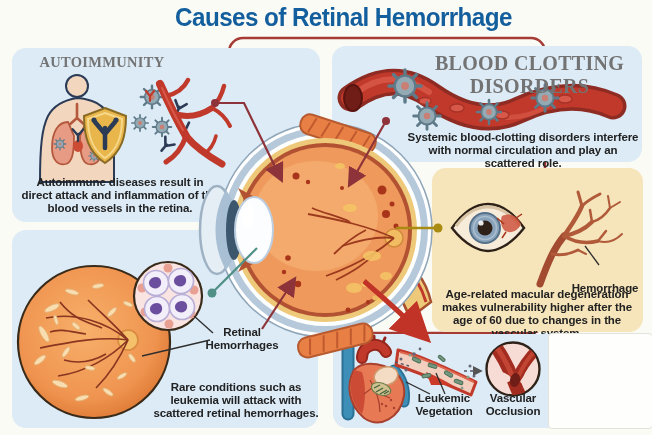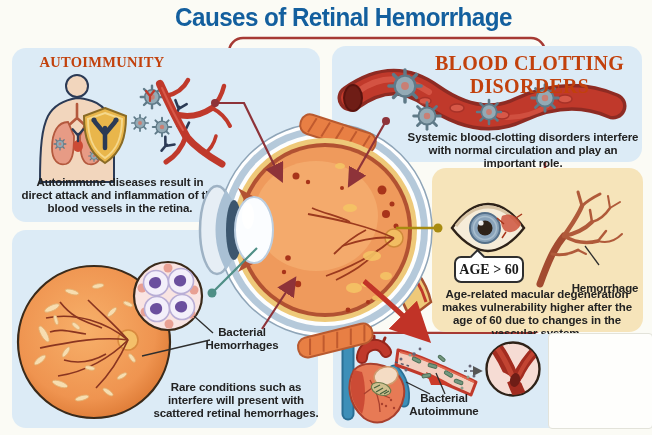--- a/index.html
+++ b/index.html
@@ -1,21 +1,21 @@
 <!DOCTYPE html>
 <html><head>
 <meta charset="utf-8">
 <style>
   html,body{margin:0;padding:0;}
   .canvas{position:relative;width:652px;height:435px;background:#fbfbf5;
     font-family:"Liberation Sans",sans-serif;overflow:hidden;padding-left:35px;}
   .panel{position:absolute;border-radius:14px;background:#dcebf6;}
   .panel.tan{background:#f6e4ba;}
   .heading{position:absolute;font-family:"Liberation Serif",serif;font-weight:700;
-    font-size:14.5px;color:#c2410c;letter-spacing:.3px;text-align:center;}
+    font-size:14.5px;color:#737373;letter-spacing:.3px;text-align:center;}
   .body-text{position:absolute;font-size:11.5px;font-weight:600;color:#222;
     text-align:center;line-height:1.14;letter-spacing:-.1px;}
   .page-title{position:absolute;left:0;right:0;top:3px;text-align:center;
     font-size:25px;font-weight:bold;color:#135f9e;letter-spacing:-.6px;
     transform:scaleX(.97);}
   .badge{position:absolute;background:#fff;border:2.2px solid #2e2e2e;border-radius:7px;
     font-family:"Liberation Serif",serif;font-weight:700;font-size:14px;color:#1b1b1b;
     text-align:center;width:66px;height:23px;line-height:23px;}
   .badge-tail{position:absolute;width:9px;height:9px;background:#fff;
     border-left:2.2px solid #2e2e2e;border-top:2.2px solid #2e2e2e;
@@ -101,21 +101,21 @@
         <path d="M14,18 C24,16 32,10 36,2" stroke-width="4.5"></path>
         <path d="M34,58 C30,70 24,78 14,84" stroke-width="5"></path>
         <path d="M52,76 C58,72 62,66 64,58" stroke-width="3.5"></path>
       </g>
       <path d="M10,10 C18,28 24,40 31,52" stroke="#d75848" stroke-width="2" fill="none" stroke-linecap="round"></path>
     </svg>
   </div>
 
   <div class="panel" style="left:332px;top:46px;width:310px;height:116px;">
     <div class="heading" style="left:90px;top:6px;width:215px;font-size:20px;">BLOOD CLOTTING DISORDERS</div>
-    <div class="body-text" style="left:75px;top:85px;width:232px;">Systemic blood-clotting disorders interfere with normal circulation and play an important role.</div>
+    <div class="body-text" style="left:75px;top:85px;width:232px;">Systemic blood-clotting disorders interfere with normal circulation and play an scattered role.</div>
 
     <svg class="panel-art" style="left:5px;top:22px;" width="300" height="72" viewBox="0 0 300 72">
       <path d="M14,30 C45,8 70,10 95,28 C122,47 152,56 182,42 C212,28 244,24 276,38" fill="none" stroke="#8e2b23" stroke-width="27" stroke-linecap="round"></path>
       <path d="M14,30 C45,8 70,10 95,28 C122,47 152,56 182,42 C212,28 244,24 276,38" fill="none" stroke="#c0392b" stroke-width="20" stroke-linecap="round"></path>
       <path d="M20,24 C45,6 68,8 92,24" fill="none" stroke="#d75848" stroke-width="6" stroke-linecap="round" opacity=".85"></path>
       <path d="M150,48 C175,52 195,48 210,38" fill="none" stroke="#d75848" stroke-width="5" stroke-linecap="round" opacity=".7"></path>
       <ellipse cx="16" cy="30" rx="9" ry="13" fill="#6f1d16" stroke="#5a130e" stroke-width="2"></ellipse>
       <g fill="#d75848" stroke="#a83228" stroke-width="1.4">
         <ellipse cx="120" cy="40" rx="7" ry="4"></ellipse>
           <ellipse cx="165" cy="47" rx="7" ry="4"></ellipse>
@@ -125,24 +125,20 @@
       <use href="#clot" transform="translate(68,18) scale(1.15)"></use>
       <use href="#clot" transform="translate(90,48) scale(0.95)"></use>
       <use href="#clot" transform="translate(152,44) scale(0.85)"></use>
       <use href="#clot" transform="translate(208,30) scale(0.95)"></use>
     </svg>
   </div>
 
   <div class="panel tan" style="left:432px;top:168px;width:211px;height:164px;">
     <div class="body-text" style="left:5px;top:120px;width:200px;">Age-related macular degeneration makes vulnerability higher after the age of 60 due to changes in the vascular system.</div>
     <div class="body-text" style="left:135px;top:114px;width:76px;">Hemorrhage</div>
-    <div class="badge" style="left:22px;top:88px;">
-      <div class="badge-tail"></div>
-      <span>AGE &gt; 60</span>
-    </div>
 
     <svg class="panel-art" style="left:16px;top:32px;" width="80" height="55" viewBox="0 0 80 55">
       <path d="M4,28 C18,8 32,4 40,4 C48,4 62,8 76,28 C62,46 48,51 40,51 C32,51 18,46 4,28 Z" fill="#f6ecd9" stroke="#2e2218" stroke-width="2.4"></path>
       <path d="M8,26 C20,10 32,7 40,7 C48,7 60,10 72,26" fill="none" stroke="#d9c5a6" stroke-width="3"></path>
       <path d="M54,16 C62,12 70,16 73,24 C70,31 63,34 57,31 C53,27 52,21 54,16 Z" fill="#cc4b35" opacity=".8"></path>
       <circle cx="37" cy="28" r="15" fill="#8aa3ba" stroke="#55708a" stroke-width="2"></circle>
       <circle cx="37" cy="28" r="11.5" fill="none" stroke="#a9bece" stroke-width="1.5"></circle>
       <circle cx="37" cy="28" r="7.5" fill="#2e2218"></circle>
       <circle cx="33" cy="23" r="2.6" fill="#fff" opacity=".9"></circle>
       <path d="M49,18 L56,24 M58,32 L54,38 M68,18 L74,14" stroke="#a8341a" stroke-width="1.5" fill="none"></path>
@@ -162,22 +158,22 @@
         <path d="M40,52 C50,58 62,60 74,57" stroke-width="3.5"></path>
         <path d="M74,57 L82,47" stroke-width="2.5"></path>
         <path d="M74,57 C84,60 92,56 98,50" stroke-width="2"></path>
         <path d="M28,70 C38,72 46,70 54,66" stroke-width="3"></path>
         <path d="M54,66 L62,70" stroke-width="2"></path>
       </g>
     </svg>
   </div>
 
   <div class="panel" style="left:12px;top:230px;width:306px;height:198px;">
-    <div class="body-text" style="left:184px;top:96px;width:92px;">Bacterial Hemorrhages</div>
-    <div class="body-text" style="left:138px;top:151px;width:172px;">Rare conditions such as interfere will present with scattered retinal hemorrhages.</div>
+    <div class="body-text" style="left:184px;top:96px;width:92px;">Retinal Hemorrhages</div>
+    <div class="body-text" style="left:138px;top:151px;width:172px;">Rare conditions such as leukemia will attack with scattered retinal hemorrhages.</div>
 
     <svg class="panel-art" style="left:4px;top:32px;" width="160" height="160" viewBox="0 0 160 160">
       <defs>
         <radialGradient id="fundus" cx="45%" cy="42%" r="65%">
           <stop offset="0%" stop-color="#f7b06a"></stop>
             <stop offset="70%" stop-color="#ef9450"></stop>
           <stop offset="100%" stop-color="#d9742f"></stop>
         </radialGradient>
       </defs>
       <circle cx="78" cy="80" r="76" fill="url(#fundus)" stroke="#3a2a1a" stroke-width="2.2"></circle>
@@ -229,21 +225,22 @@
         <path d="M45,16 C51,13 55,17 54,22 C53,27 46,28 43,24 C41,21 42,18 45,16 Z" fill="#6b4f9e"></path>
         <circle cx="25" cy="49" r="12.5" fill="#f3effa" stroke="#b9aed6" stroke-width="1.6"></circle>
         <path d="M21,44 C27,41 31,45 30,50 C29,55 22,56 19,52 C17,49 18,46 21,44 Z" fill="#6b4f9e"></path>
         <circle cx="50" cy="47" r="12.5" fill="#f3effa" stroke="#b9aed6" stroke-width="1.6"></circle>
         <path d="M46,42 C52,39 56,43 55,48 C54,53 47,54 44,50 C42,47 43,44 46,42 Z" fill="#6b4f9e"></path>
       </g>
     </svg>
   </div>
 
   <div class="panel" style="left:333px;top:334px;width:298px;height:94px;">
-    <div class="body-text" style="left:73px;top:58px;width:76px;">Bacterial Autoimmune</div>
+    <div class="body-text" style="left:73px;top:58px;width:76px;">Leukemic Vegetation</div>
+    <div class="body-text" style="left:146px;top:58px;width:68px;">Vascular Occlusion</div>
 
     <svg class="panel-art" style="left:3px;top:2px;" width="76" height="92" viewBox="0 0 76 92">
       <path d="M12,10 L12,78" stroke="#2a6f94" stroke-width="13" stroke-linecap="round" fill="none"></path>
       <path d="M12,10 L12,78" stroke="#3d8fb8" stroke-width="9" stroke-linecap="round" fill="none"></path>
       <path d="M58,34 C66,42 70,54 68,66" stroke="#2a6f94" stroke-width="11" stroke-linecap="round" fill="none"></path>
       <path d="M58,34 C66,42 70,54 68,66" stroke="#3d8fb8" stroke-width="7.5" stroke-linecap="round" fill="none"></path>
       <path d="M30,10 L28,2 M38,6 L38,0 M46,9 L49,2" stroke="#97271c" stroke-width="3" fill="none" stroke-linecap="round"></path>
       <path d="M26,22 C26,8 44,4 50,16" stroke="#97271c" stroke-width="12" stroke-linecap="round" fill="none"></path>
       <path d="M26,22 C26,8 44,4 50,16" stroke="#c0392b" stroke-width="8" stroke-linecap="round" fill="none"></path>
       <path d="M18,34 C10,48 12,68 28,82 C44,93 64,82 68,60 C70,44 60,34 48,30 C34,26 24,28 18,34 Z" fill="#e77a55" stroke="#a8402e" stroke-width="2"></path>

